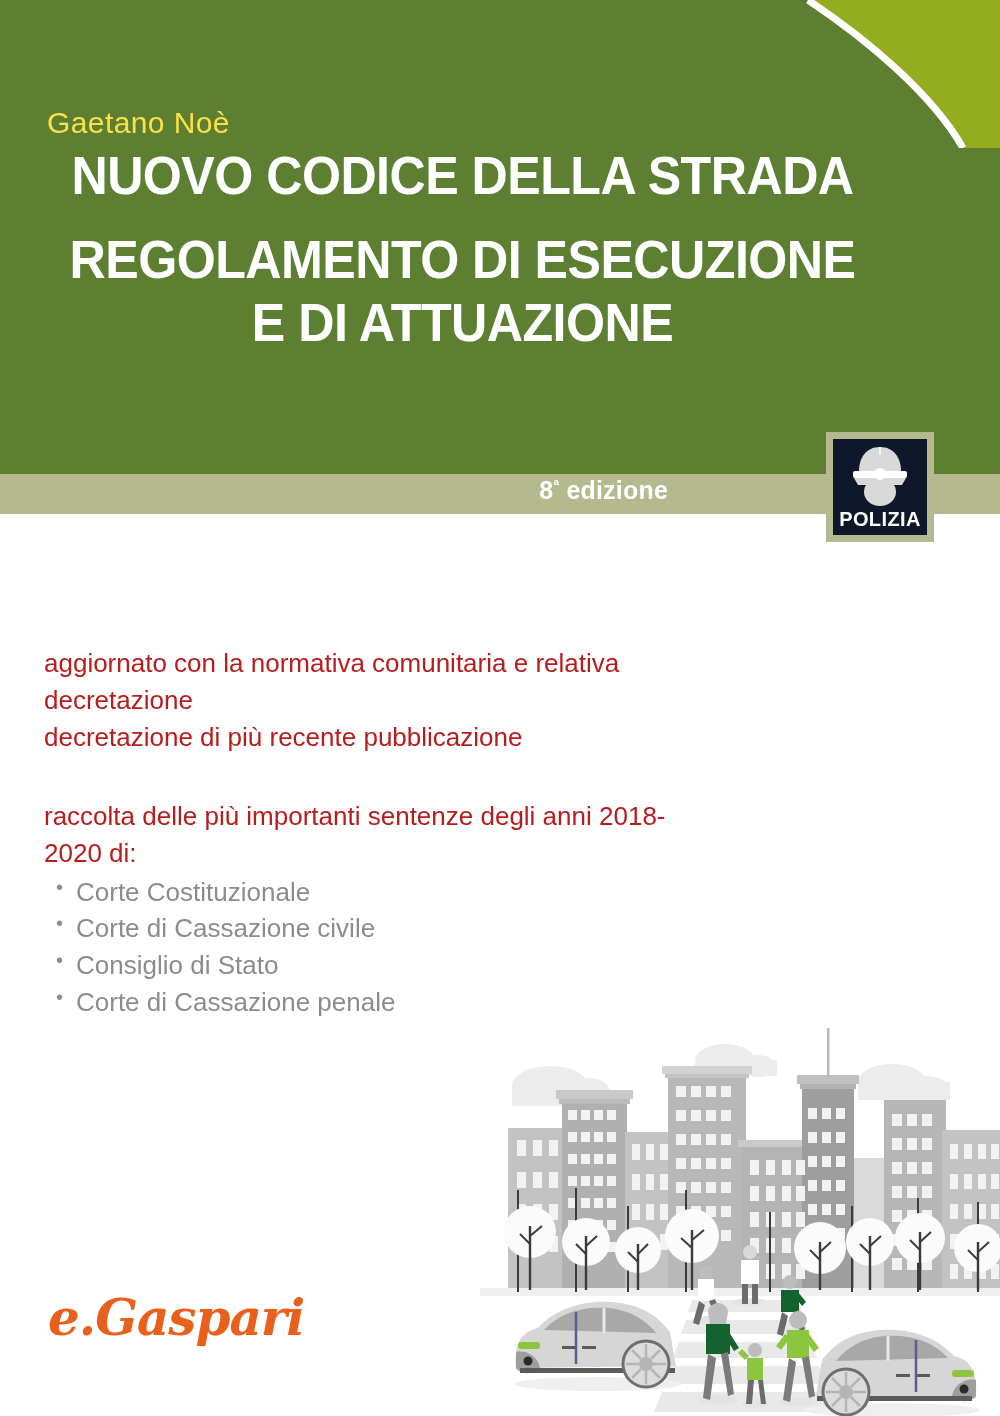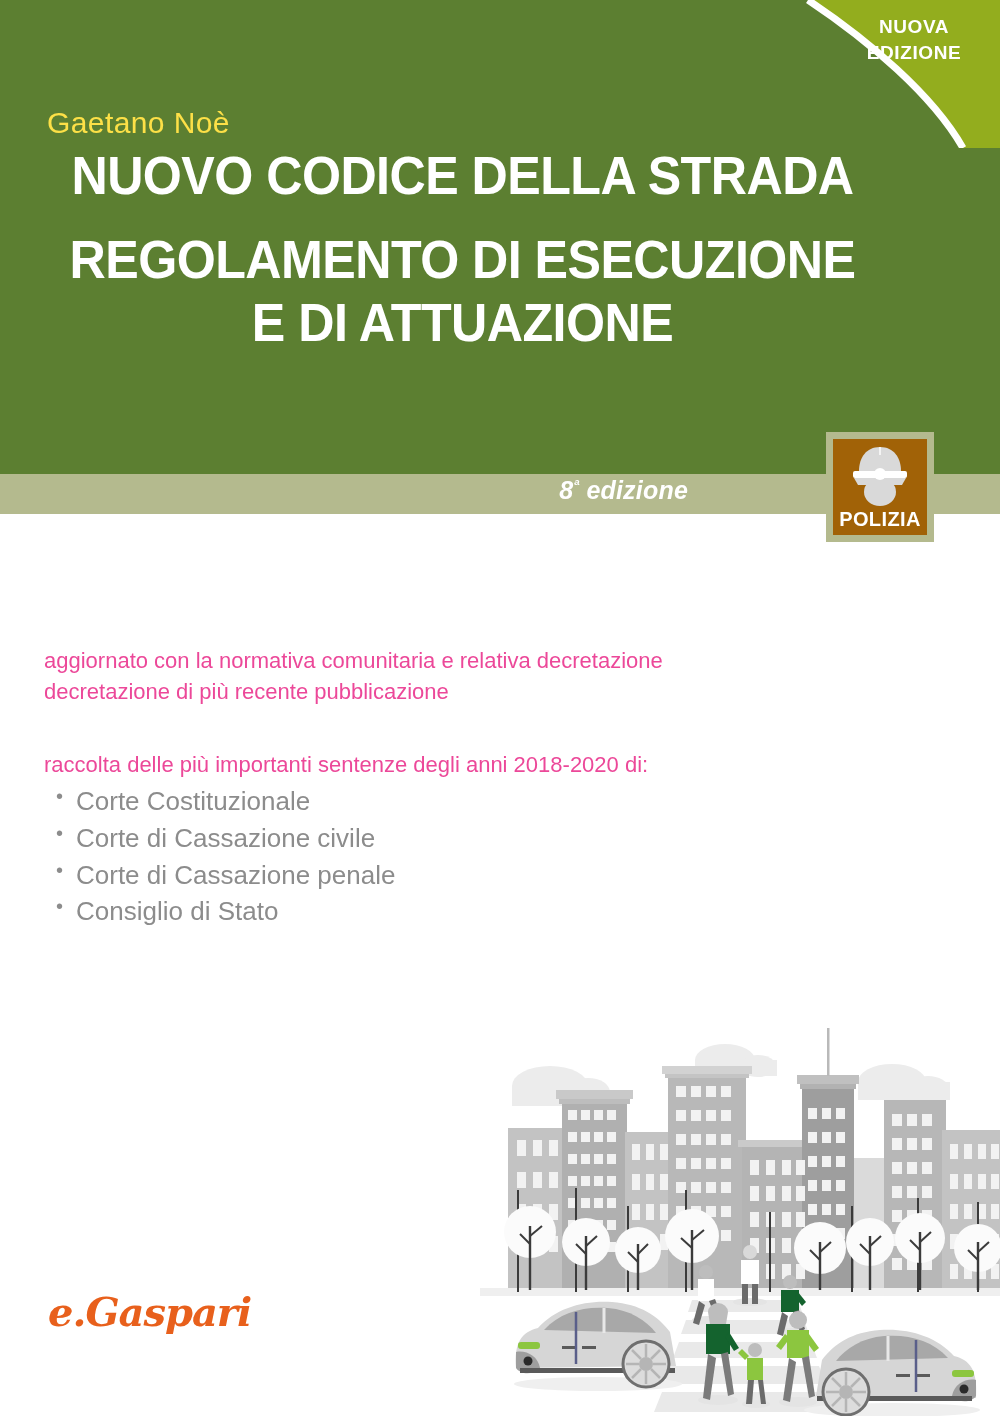--- a/index.html
+++ b/index.html
@@ -43,90 +43,86 @@
   }
   .title-line.l1 { margin-bottom:30px; }
   .title-line.l2 { margin-bottom:9px; }
 
   
   .sage-band {
     position:absolute; left:0; top:474px; width:1000px; height:40px;
     background:#b4ba8e;
   }
   .edition {
-    position:absolute; right:312px; top:476px;
-    color:#ffffff; font-weight:bold; font-size:25px; letter-spacing:0.2px;font-style:italic;
+    position:absolute; right:332px; top:476px;
+    color:#ffffff; font-weight:bold; font-size:25px; letter-spacing:0.2px;
   }
   .edition sup { font-size:15px; vertical-align:super; }
 
   
   .polizia-badge {
     position:absolute; left:826px; top:432px; width:108px; height:110px;
     background:#b4ba8e; padding:7px;
   }
   .polizia-inner {
-    width:100%; height:100%; background:#a16207;
+    width:100%; height:100%; background:#0f172a;
     position:relative; overflow:hidden;
   }
   .polizia-label {
     position:absolute; bottom:4px; left:0; right:0;
     text-align:center; color:#ffffff;
     font-weight:bold; font-size:20px; letter-spacing:0.4px;
   }
   .helmet-wrap { position:absolute; top:6px; left:0; right:0; text-align:center; }
 
   
   .body-text { position:absolute; left:44px; top:645px; width:640px; color:#8c8c8c; }
   .sec-head {
     font-size:25px; letter-spacing:0.6px; color:#8c8c8c;
     font-weight:400; margin-bottom:3px;
   }
-  .sec-line { font-size:22px; line-height:1.42; color:#ec4899; font-weight:400; }
+  .sec-line { font-size:26px; line-height:1.42; color:#b91c1c; font-weight:400; }
   .block-gap { height:42px; }
   .bullets { list-style:none; margin-top:2px; }
   .bullets li {
     font-size:26px; line-height:1.42; color:#8c8c8c;
     position:relative; padding-left:32px;
   }
   .bullets li::before {
     content:"\2022"; position:absolute; left:12px; top:-1px;
     color:#8c8c8c; font-size:20px;
   }
 
   
   .publisher {
     position:absolute; left:48px; top:1288px;
     color:#e8601c;
     font-family:"DejaVu Serif", serif;
     font-style:italic; font-weight:bold;
-    font-size:40px; letter-spacing:-1px;
+    font-size:50px; letter-spacing:-1px;
   }
 
   
   .city { position:absolute; left:480px; top:1020px; width:520px; height:396px; }
   .city svg { display:block; }
 </style>
 </head>
 <body>
 
 <div class="cover">
 
   <div class="green-block">
 
     <div class="corner-curve">
       <svg width="252" height="148" viewBox="0 0 252 148">
         <path d="M252 0 L60 0 C120 40 185 95 215 148 L252 148 Z" fill="#93ad1e"></path>
         <path d="M60 0 C120 40 185 95 215 148" stroke="#ffffff" stroke-width="7" fill="none"></path>
       </svg>
     </div>
 
-    <div class="nuova-edizione">
-      <div>NUOVA</div>
-      <div>EDIZIONE</div>
-    </div>
 
     <div class="author">Gaetano Noè</div>
 
     <div class="title-block">
       <div class="title-line l1">NUOVO CODICE DELLA STRADA</div>
       <div class="title-line l2">REGOLAMENTO DI ESECUZIONE</div>
       <div class="title-line l3">E DI ATTUAZIONE</div>
     </div>
   </div>
 
@@ -160,22 +156,22 @@
       <div class="sec-line">decretazione di più recente pubblicazione</div>
     </div>
 
     <div class="block-gap"></div>
 
     <div>
       <div class="sec-line">raccolta delle più importanti sentenze degli anni 2018-2020 di:</div>
       <ul class="bullets">
         <li>Corte Costituzionale</li>
         <li>Corte di Cassazione civile</li>
+        <li>Consiglio di Stato</li>
         <li>Corte di Cassazione penale</li>
-        <li>Consiglio di Stato</li>
       </ul>
     </div>
   </div>
 
   <div class="publisher">e.Gaspari</div>
 
   <div class="city">
     <svg width="520" height="396" viewBox="0 0 520 396">
 
       <g fill="#ececec">

